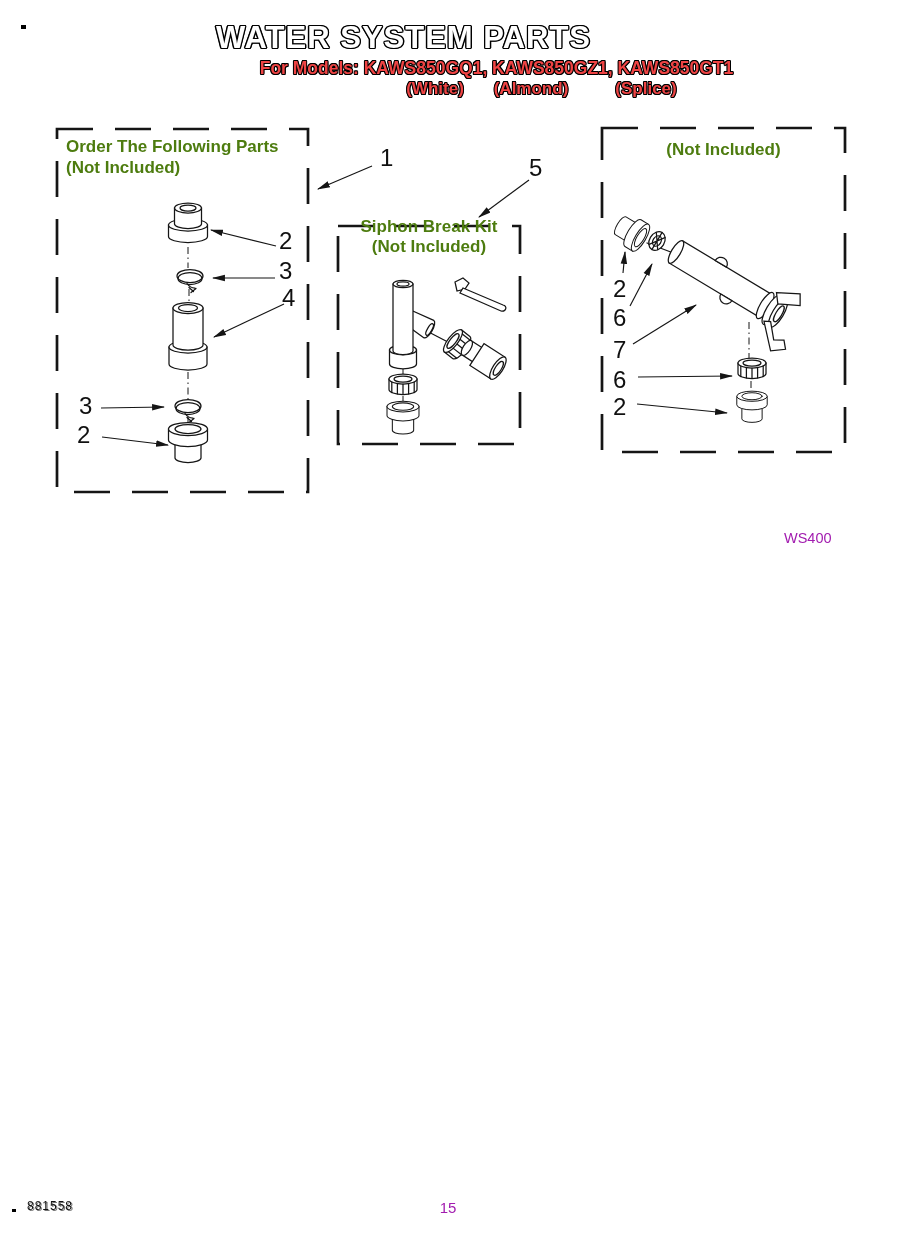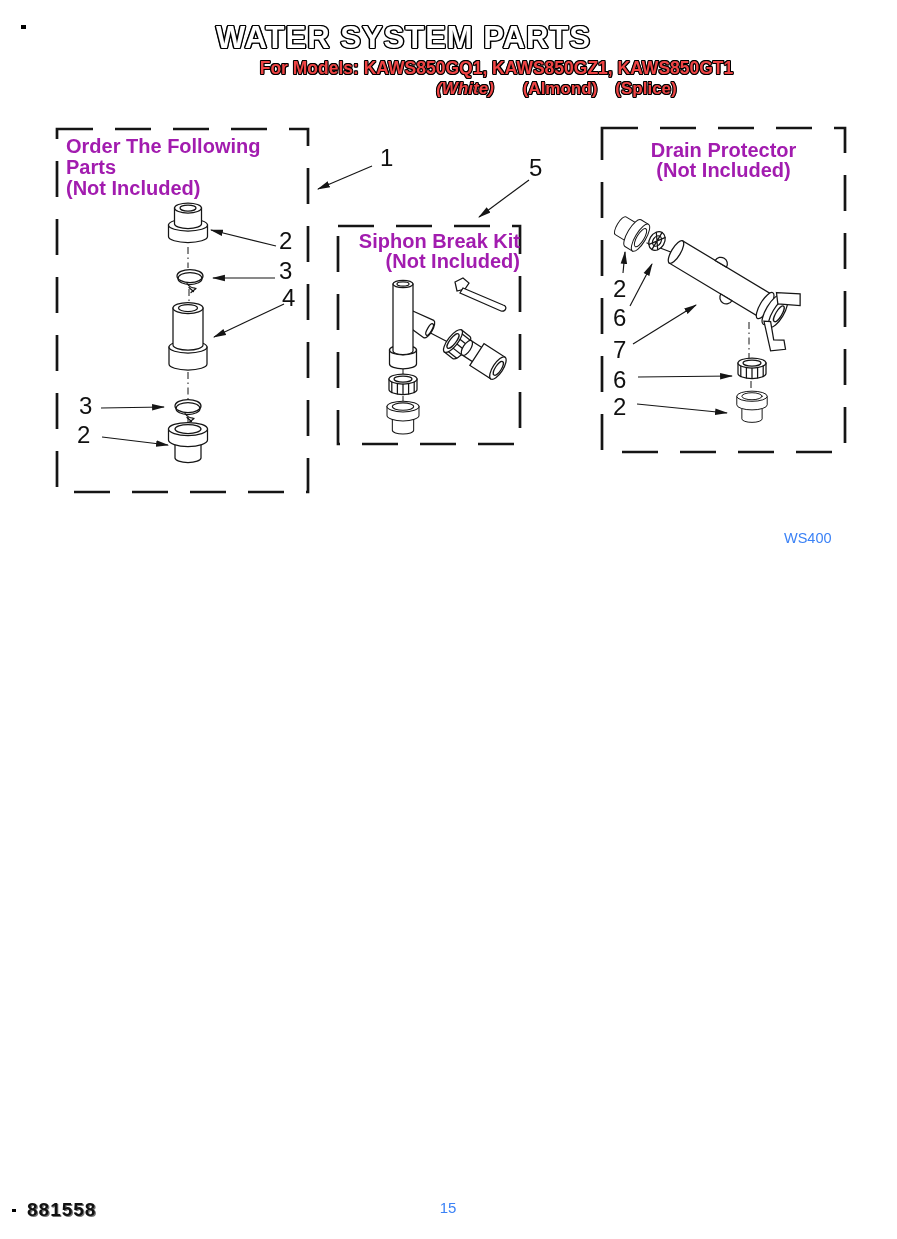--- a/index.html
+++ b/index.html
@@ -11,40 +11,40 @@
     text-shadow:-1.4px 0 #000,1.4px 0 #000,0 -1.4px #000,0 1.4px #000,
                 -1px -1px #000,1px -1px #000,-1px 1px #000,1px 1px #000;}
   .outline-sm{color:#ef4444;
     text-shadow:-1px 0 #000,1px 0 #000,0 -1px #000,0 1px #000,
                 -.8px -.8px #000,.8px -.8px #000,-.8px .8px #000,.8px .8px #000;padding-left:48px;}
   .page-title{width:807px;top:20px;left:0;text-align:center;
     font-size:31px;font-weight:700;letter-spacing:1px;}
   .models-line{width:897px;top:58px;left:0;text-align:center;
     font-size:17.5px;font-weight:700;}
   .color-label{top:79px;font-size:17px;font-weight:700;text-align:center;}
-  .box-title{font-weight:700;font-size:20px;line-height:21px;color:#a21caf;}
+  .box-title{font-weight:700;font-size:17px;line-height:21px;color:#4d7c0f;}
   .callout{font-size:24px;line-height:1;color:#101010;}
-  .small-text{font-size:14.5px;color:#3b82f6;}
-  .doc-num{font-size:19px;font-weight:700;letter-spacing:1px;color:#111;
+  .small-text{font-size:14.5px;color:#a21caf;}
+  .doc-num{font-size:12px;font-weight:400;letter-spacing:1px;color:#111;
     text-shadow:1.2px .6px 0 rgba(0,0,0,.55);}
   .speck{background:#000;}
   svg{display:block;}
 </style>
 </head>
 <body>
 
 <div class="page">
 
   <div class="abs speck" style="left:21px;top:25px;width:5px;height:4px;"></div>
   <div class="abs speck" style="left:12px;top:1209px;width:4px;height:3px;"></div>
 
   <div class="abs page-title outline">WATER SYSTEM PARTS</div>
   <div class="abs models-line outline-sm">For Models: KAWS850GQ1, KAWS850GZ1, KAWS850GT1</div>
-  <div class="abs color-label outline-sm" style="left:386px;width:62px;font-style:italic;">(White)</div>
-  <div class="abs color-label outline-sm" style="left:464px;width:96px;">(Almond)</div>
+  <div class="abs color-label outline-sm" style="left:356px;width:62px;">(White)</div>
+  <div class="abs color-label outline-sm" style="left:435px;width:96px;">(Almond)</div>
   <div class="abs color-label outline-sm" style="left:562px;width:72px;">(Splice)</div>
 
   <svg class="abs" style="left:0;top:0;" width="897" height="1239" viewBox="0 0 897 1239">
     <defs>
       <marker id="ah" viewBox="0 0 12 8" markerWidth="13" markerHeight="9" refX="11" refY="4" orient="auto" markerUnits="userSpaceOnUse">
         <path d="M0,1 L12,4 L0,7 z" fill="#151515"></path>
       </marker>
       <style>
         .dash{fill:none;stroke:#151515;stroke-width:2.7;stroke-dasharray:36 22;}
         .ln{fill:none;stroke:#151515;stroke-width:1.25;stroke-linecap:round;}
@@ -165,26 +165,25 @@
       <path class="ar" d="M633,344 L696,305"></path>
       <path class="ar" d="M638,377 L732,376"></path>
       <path class="ar" d="M637,404 L727,413"></path>
     </g>
   </svg>
 
   <div class="abs box-title" style="left:66px;top:136px;width:238px;">
     <div>Order The Following Parts</div>
     <div>(Not Included)</div>
   </div>
-  <div class="abs box-title" style="left:338px;top:231px;width:182px;text-align:right;line-height:20px;">
+  <div class="abs box-title" style="left:338px;top:217px;width:182px;text-align:center;line-height:20px;">
     <div>Siphon Break Kit</div>
     <div>(Not Included)</div>
   </div>
   <div class="abs box-title" style="left:602px;top:140px;width:243px;text-align:center;line-height:20px;">
-    <div>Drain Protector</div>
     <div>(Not Included)</div>
   </div>
 
   <span class="abs callout" style="left:380px;top:146px;">1</span>
   <span class="abs callout" style="left:529px;top:156px;">5</span>
   <span class="abs callout" style="left:279px;top:229px;">2</span>
   <span class="abs callout" style="left:279px;top:259px;">3</span>
   <span class="abs callout" style="left:282px;top:286px;">4</span>
   <span class="abs callout" style="left:79px;top:394px;">3</span>
   <span class="abs callout" style="left:77px;top:423px;">2</span>

